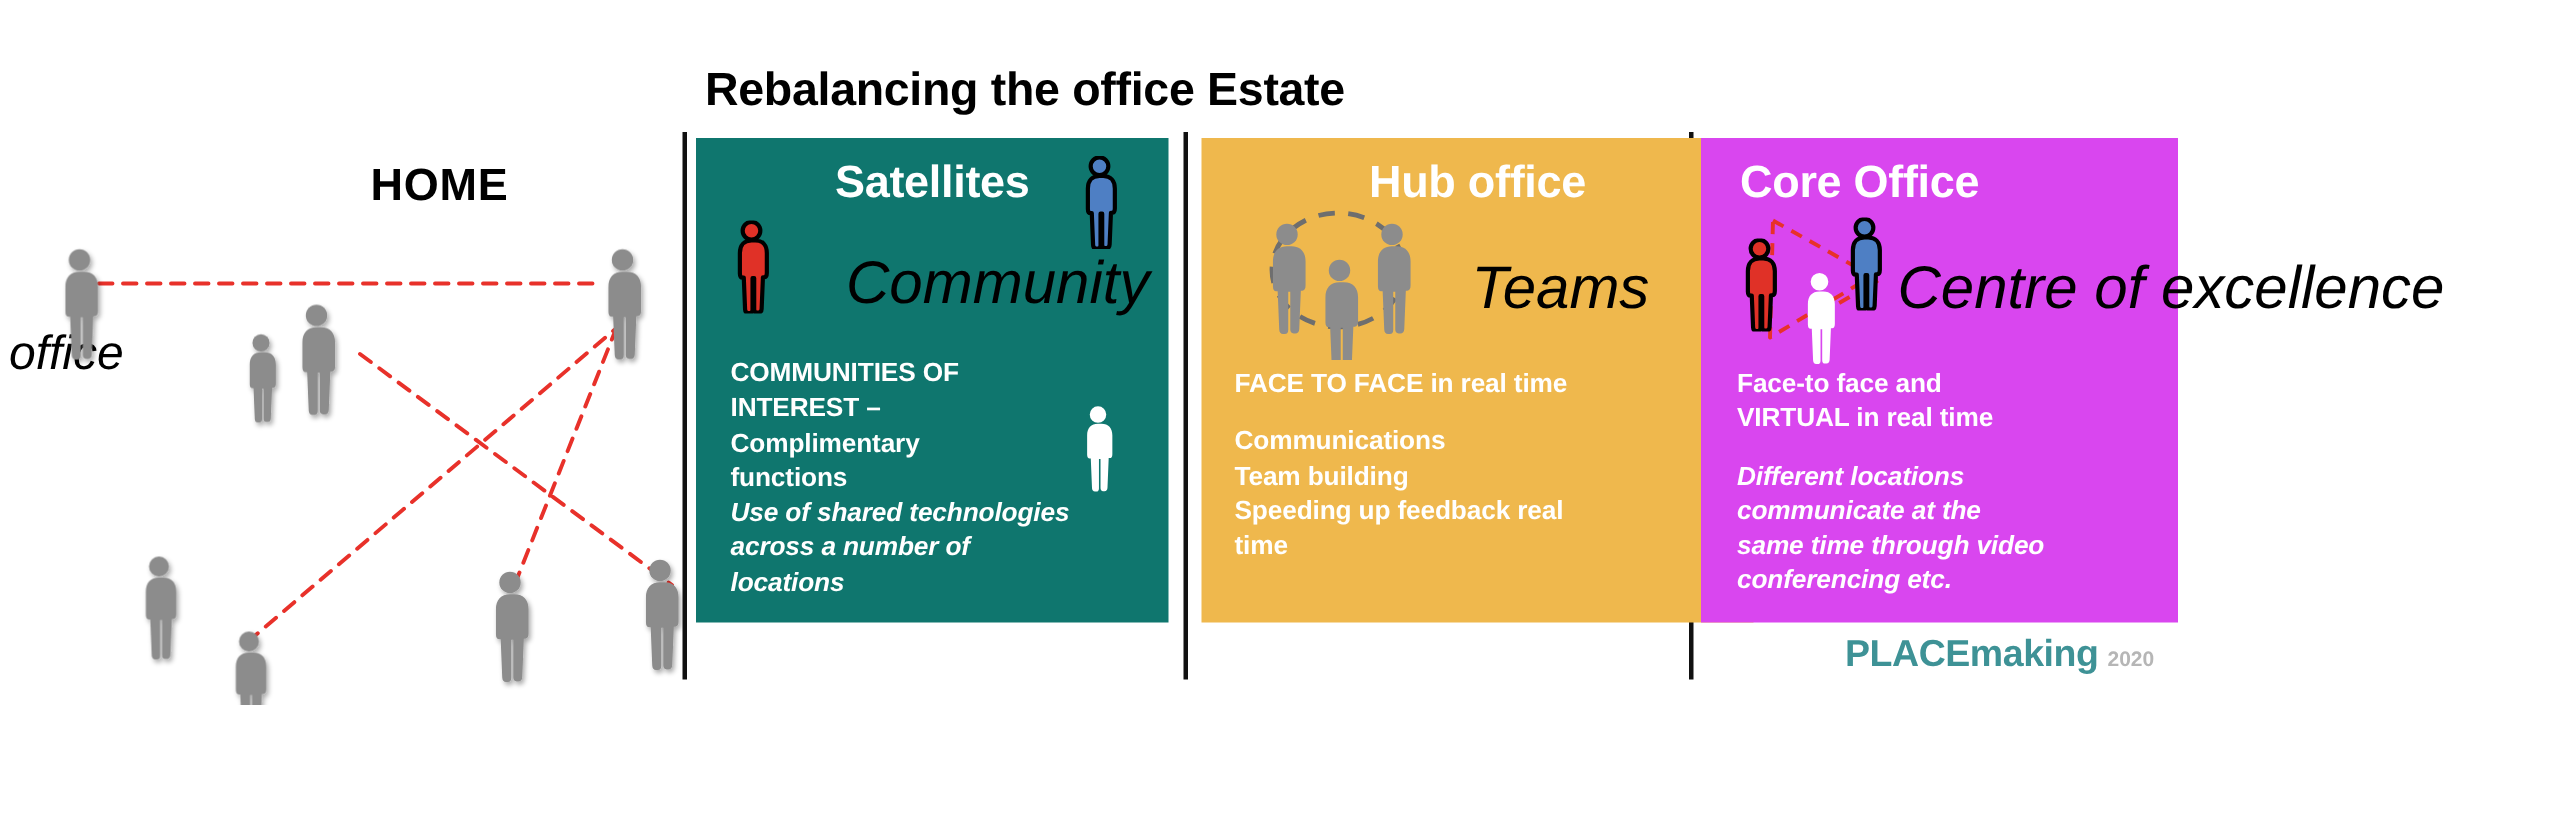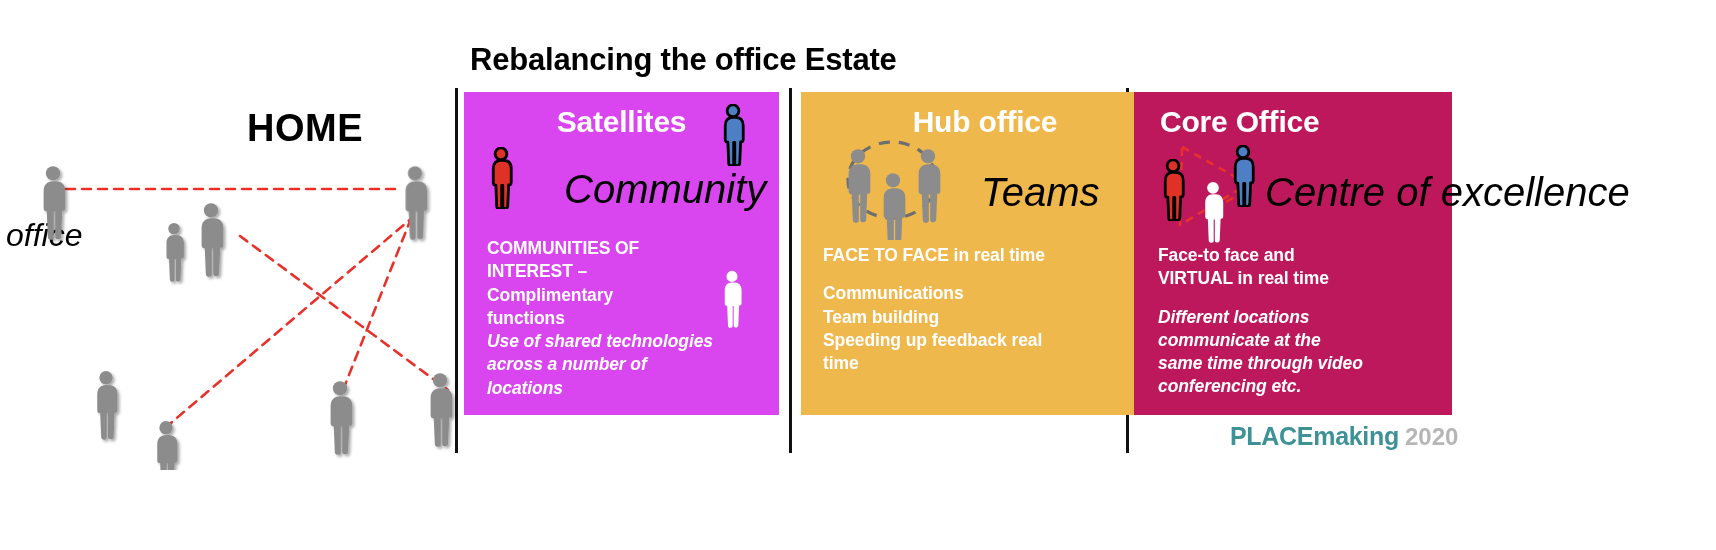--- a/index.html
+++ b/index.html
@@ -31,21 +31,21 @@
     font-weight: bold;
     letter-spacing: -0.2px;
     white-space: nowrap;
   }
 
   
   #home-label {
     position: absolute;
     left: 247px;
     top: 107px;
-    font-size: 38px;
+    font-size: 30px;
     font-weight: bold;
     letter-spacing: 0.5px;
     white-space: nowrap;
   }
   #office-label {
     position: absolute;
     left: 6px;
     top: 217px;
     font-size: 32px;
     font-style: italic;
@@ -70,23 +70,23 @@
   #divider-2 { left: 789px; }
   #divider-3 { left: 1126px; }
 
   
   .panel {
     position: absolute;
     top: 92px;
     height: 323px;
     overflow: visible;
   }
-  #panel-satellites { left: 464px; width: 315px; background: #d946ef; }
+  #panel-satellites { left: 464px; width: 315px; background: #0f766e; }
   #panel-hub        { left: 801px; width: 368px; background: #EFB84D; }
-  #panel-core       { left: 1134px; width: 318px; background: #be185d; }
+  #panel-core       { left: 1134px; width: 318px; background: #d946ef; }
 
   .panel-title {
     position: absolute;
     top: 13px;
     width: 100%;
     text-align: center;
     font-size: 30px;
     font-weight: bold;
     color: #ffffff;
     letter-spacing: -0.2px;
@@ -128,21 +128,21 @@
     top: 422px;
     white-space: nowrap;
   }
   #footer-brand {
     font-size: 25px;
     font-weight: bold;
     color: #3E9296;
     letter-spacing: -0.3px;
   }
   #footer-year {
-    font-size: 24px;
+    font-size: 14px;
     font-weight: bold;
     color: #B6B6B6;
     margin-left: 6px;
   }
 
   .fig { position: absolute; }
 </style>
 </head>
 <body>
 

